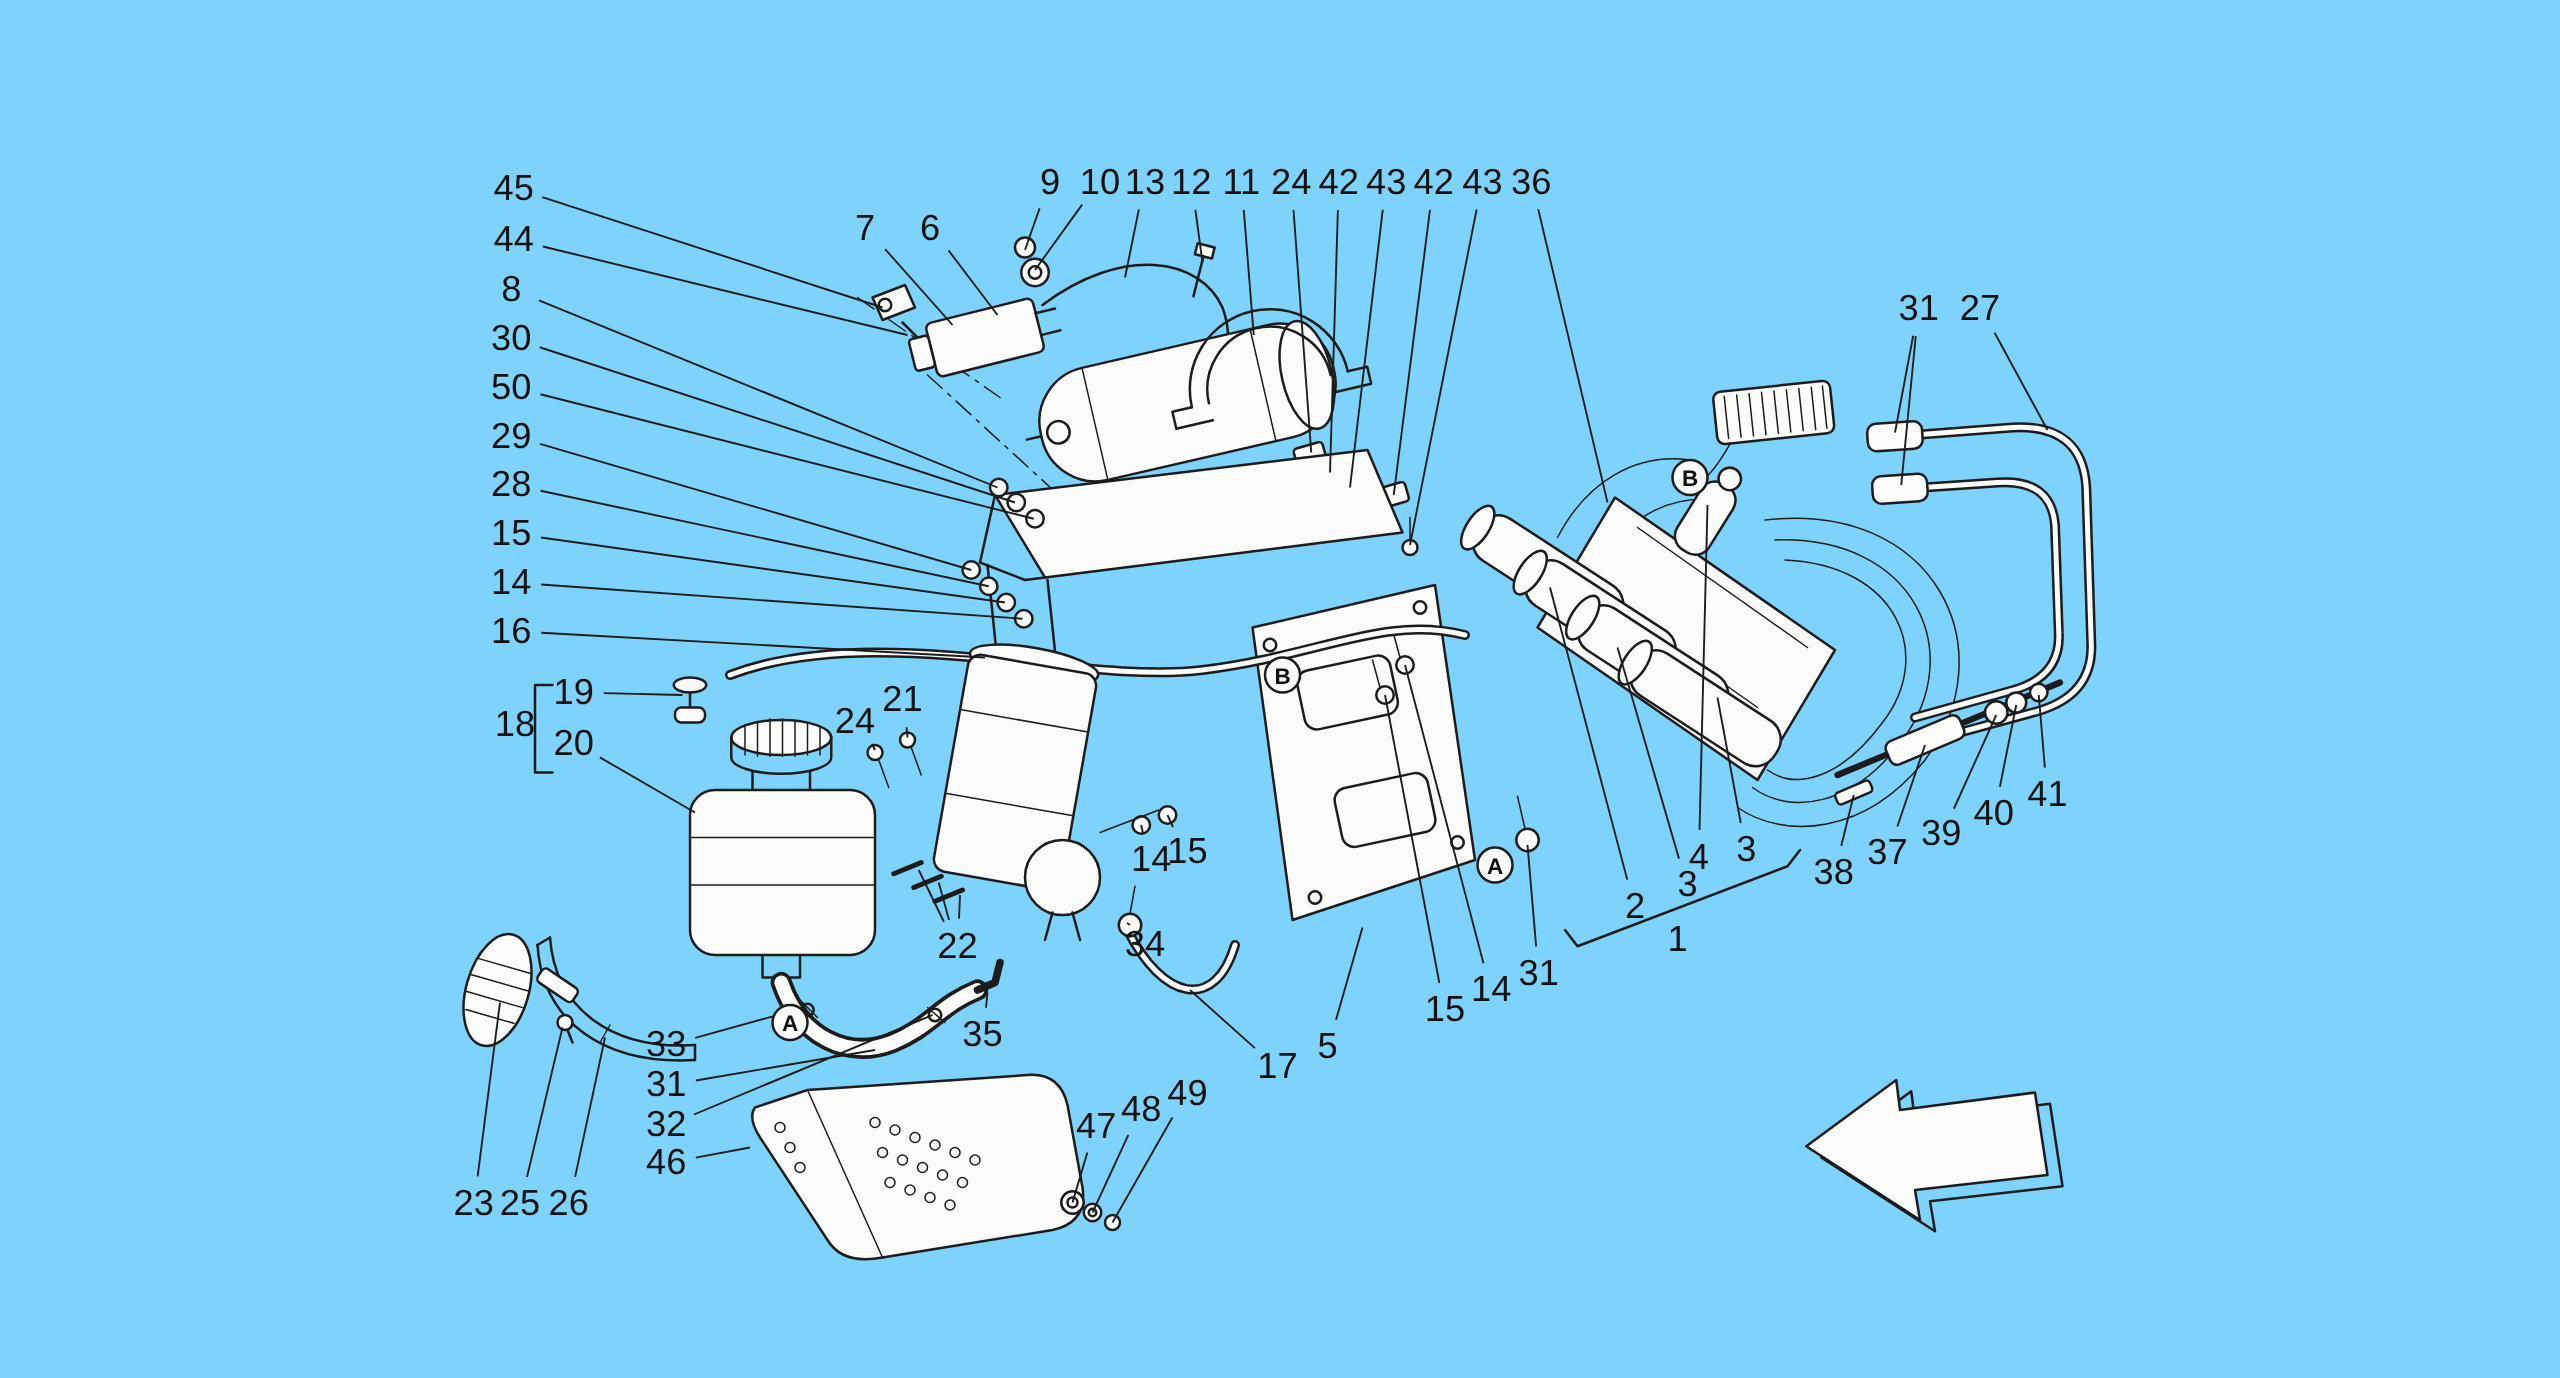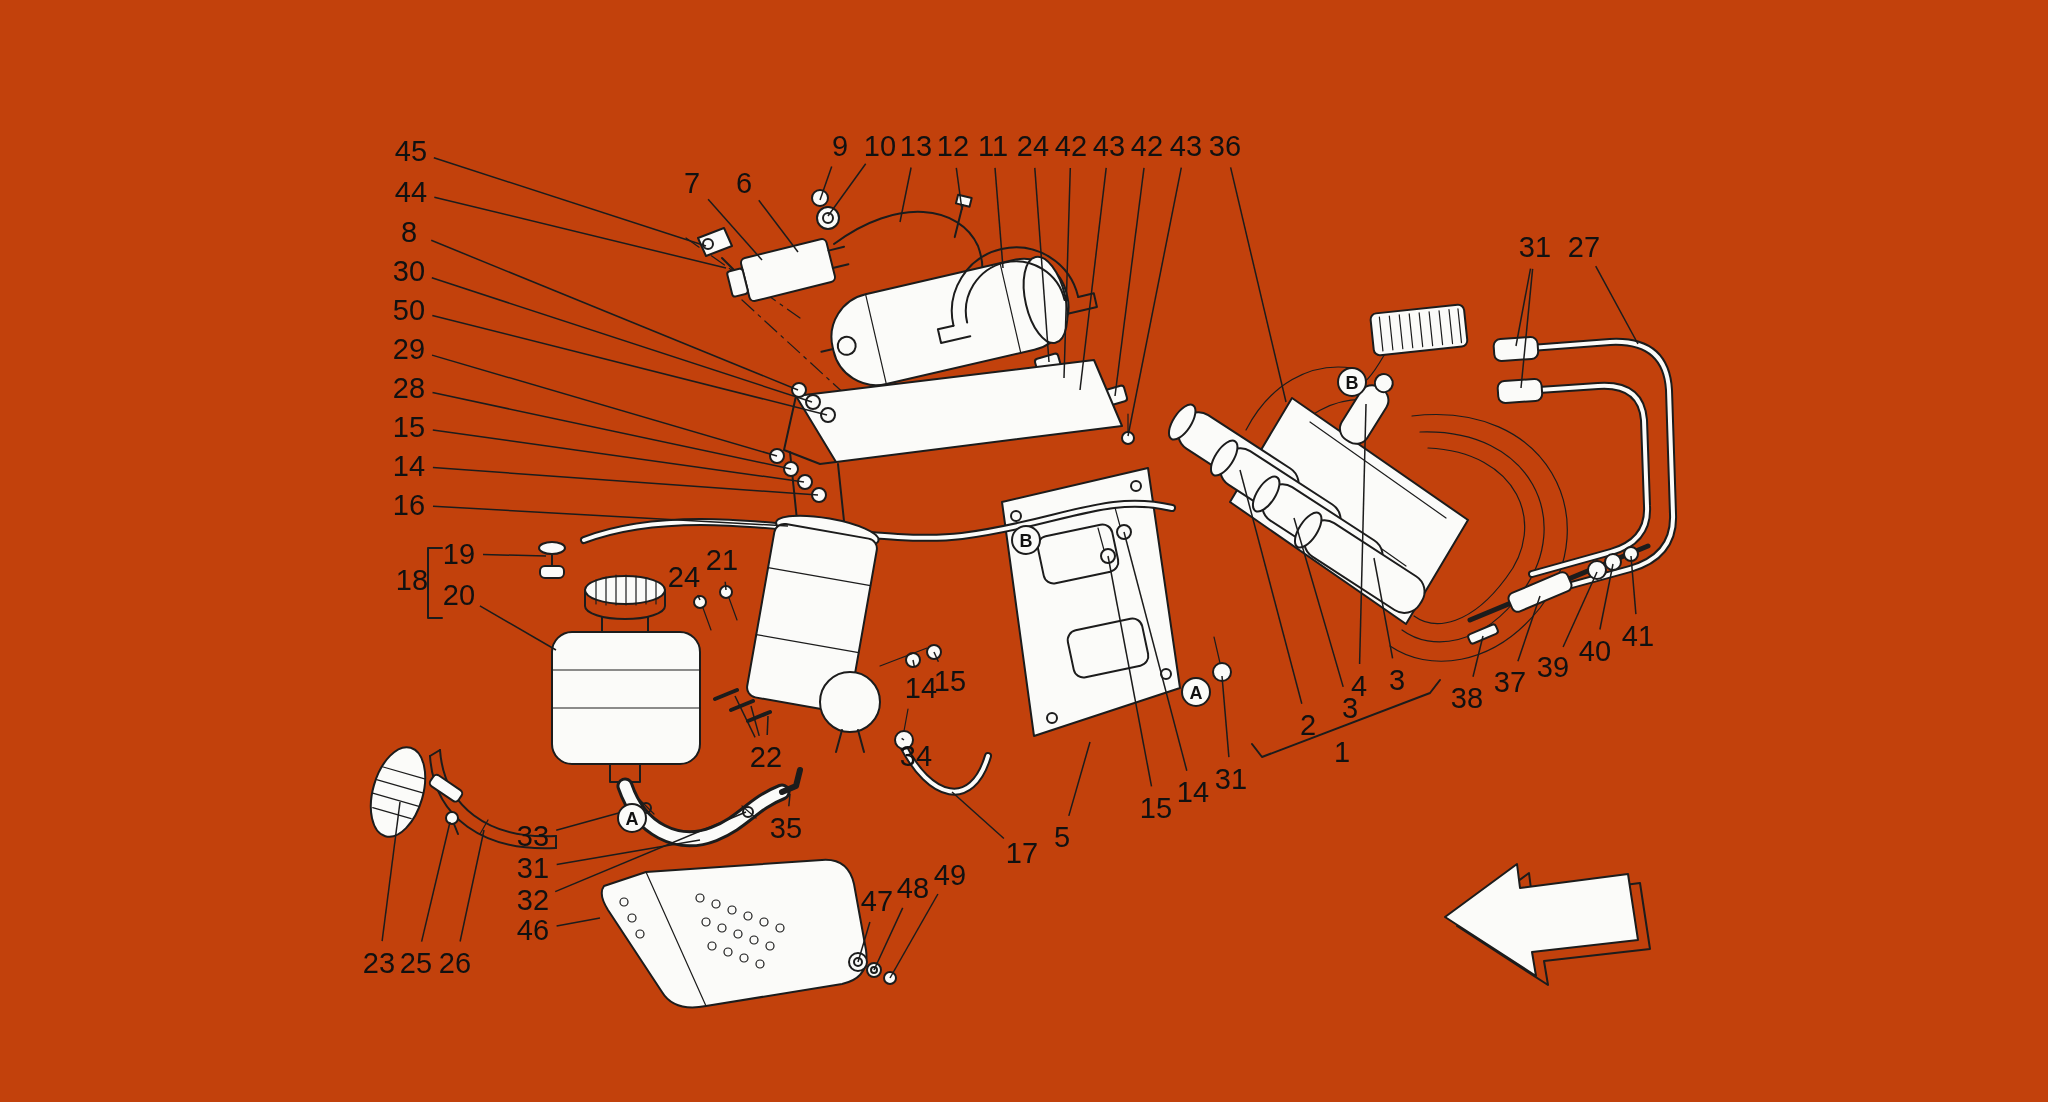--- a/index.html
+++ b/index.html
@@ -1,16 +1,16 @@
 <!DOCTYPE html>
 <html><head>
 <meta charset="utf-8">
 <style>
   html,body{margin:0;padding:0;background:#fbfbf9;}
-  .stage{position:relative;width:2048px;height:1102px;background:#c2410c;overflow:hidden;font-family:"Liberation Sans",sans-serif;text-align:right;}
+  .stage{position:relative;width:2048px;height:1102px;background:#7dd3fc;overflow:hidden;font-family:"Liberation Sans",sans-serif;text-align:right;}
   .stage svg{display:block;width:100%;height:100%;}
   .art{stroke:#1c1c1c;stroke-width:2;fill:none;stroke-linecap:round;stroke-linejoin:round;}
   .art .solid{fill:#fbfbf9;}
   .art .thin{stroke-width:1.2;}
   .art .pipe{stroke-width:8;}
   .art .pipecore{stroke:#fbfbf9;stroke-width:4;}
   .art .hose{stroke-width:17;}
   .art .hosecore{stroke:#fbfbf9;stroke-width:11;}
   #leader-lines line{stroke:#1c1c1c;stroke-width:1.5;}
   .callout{font:29px "Liberation Sans",sans-serif;fill:#111;text-anchor:middle;dominant-baseline:central;}

